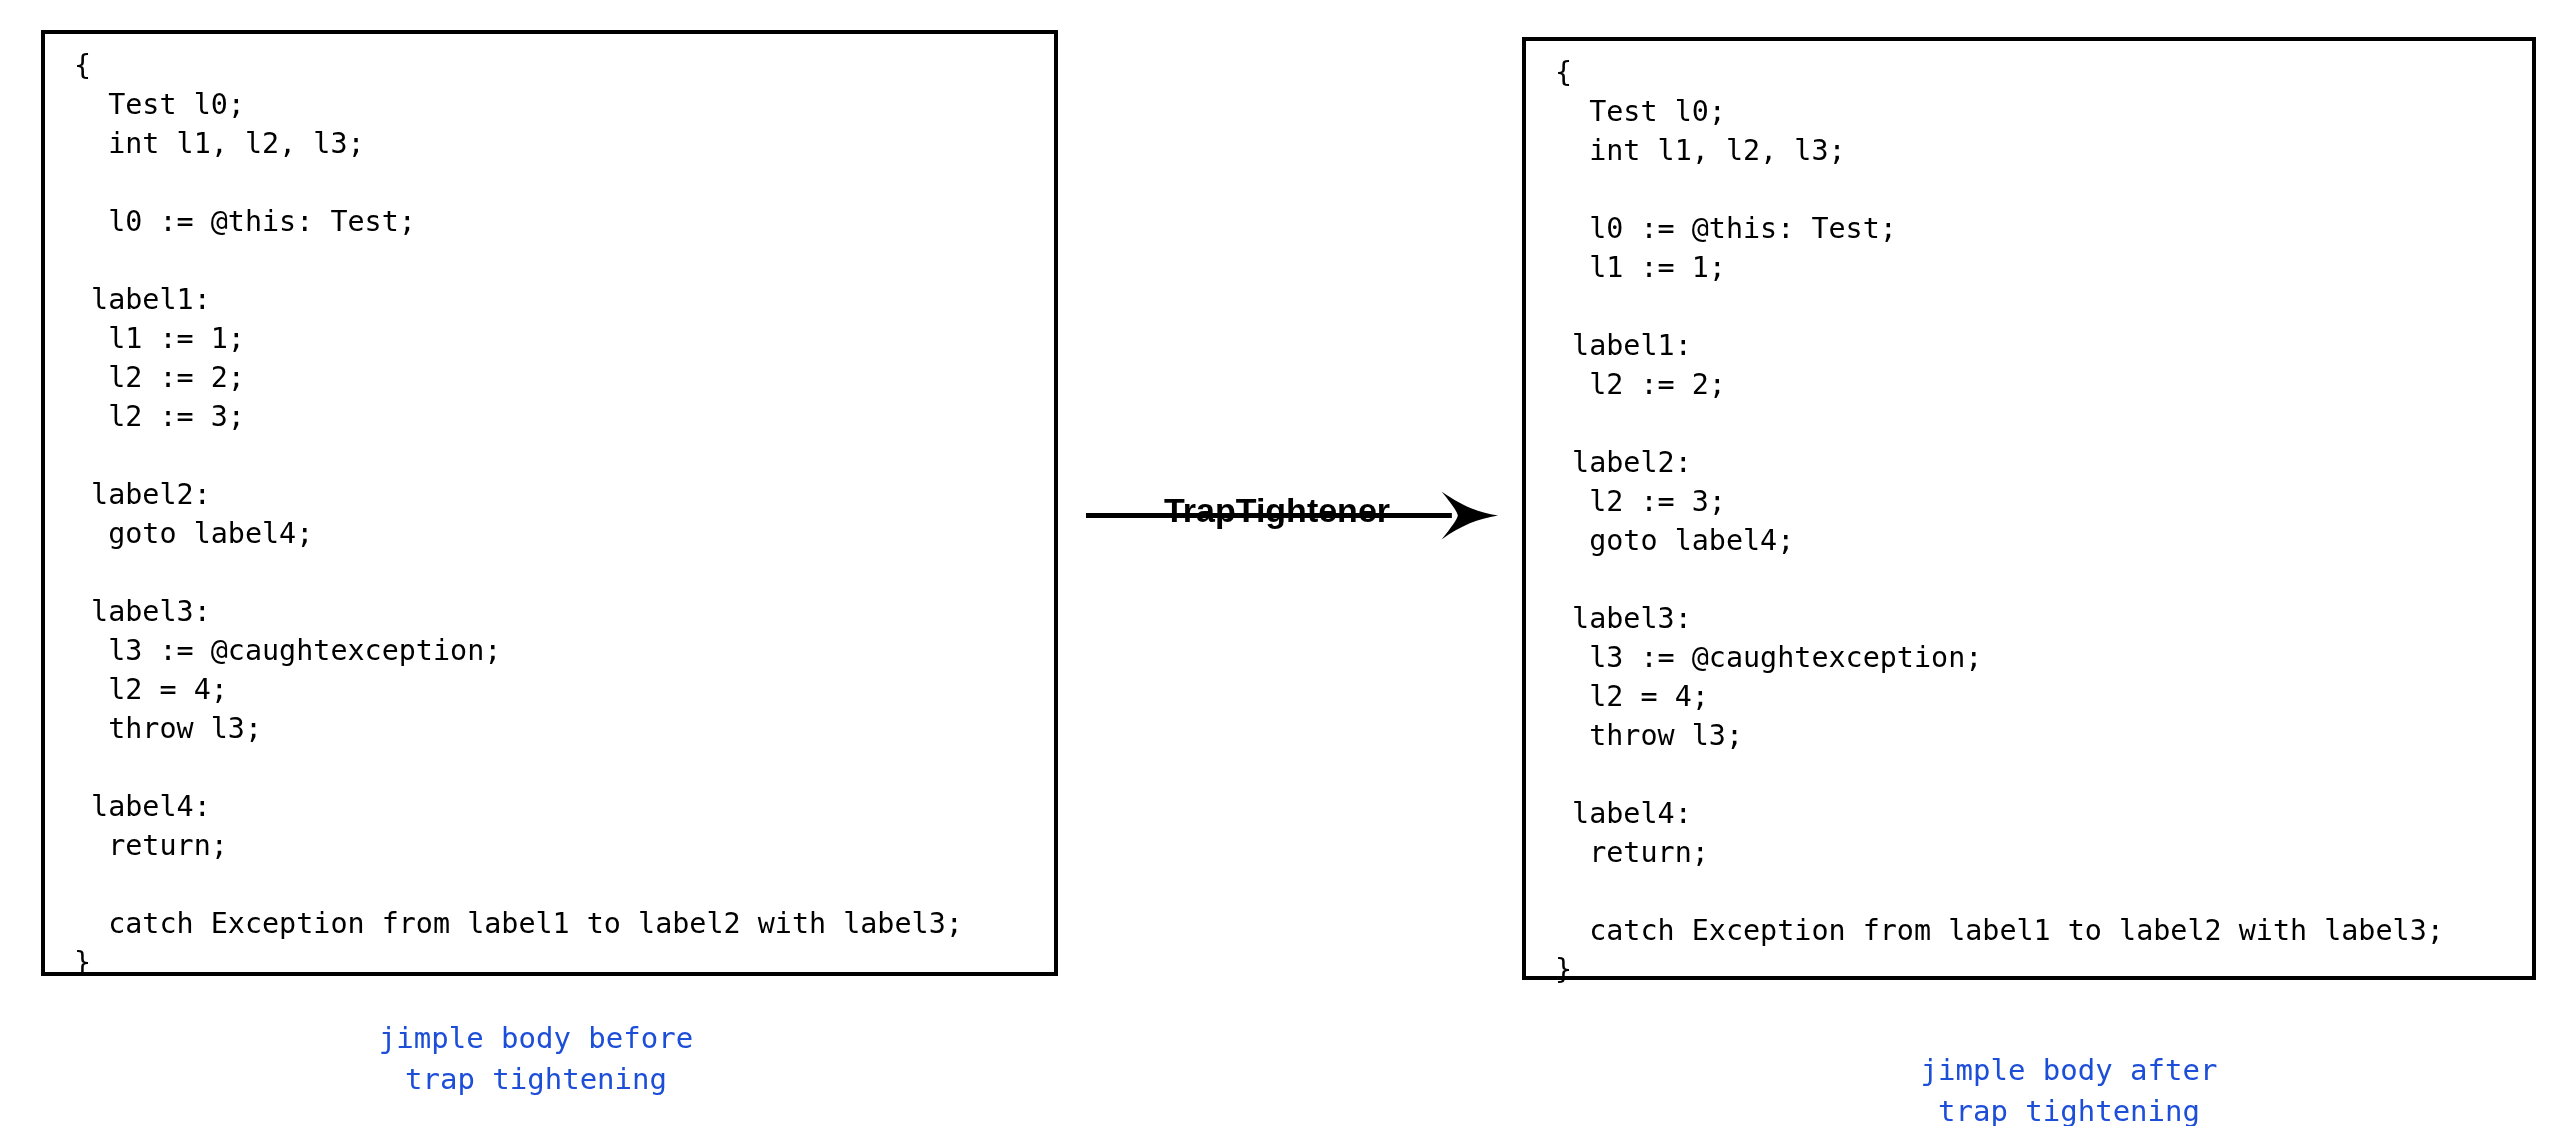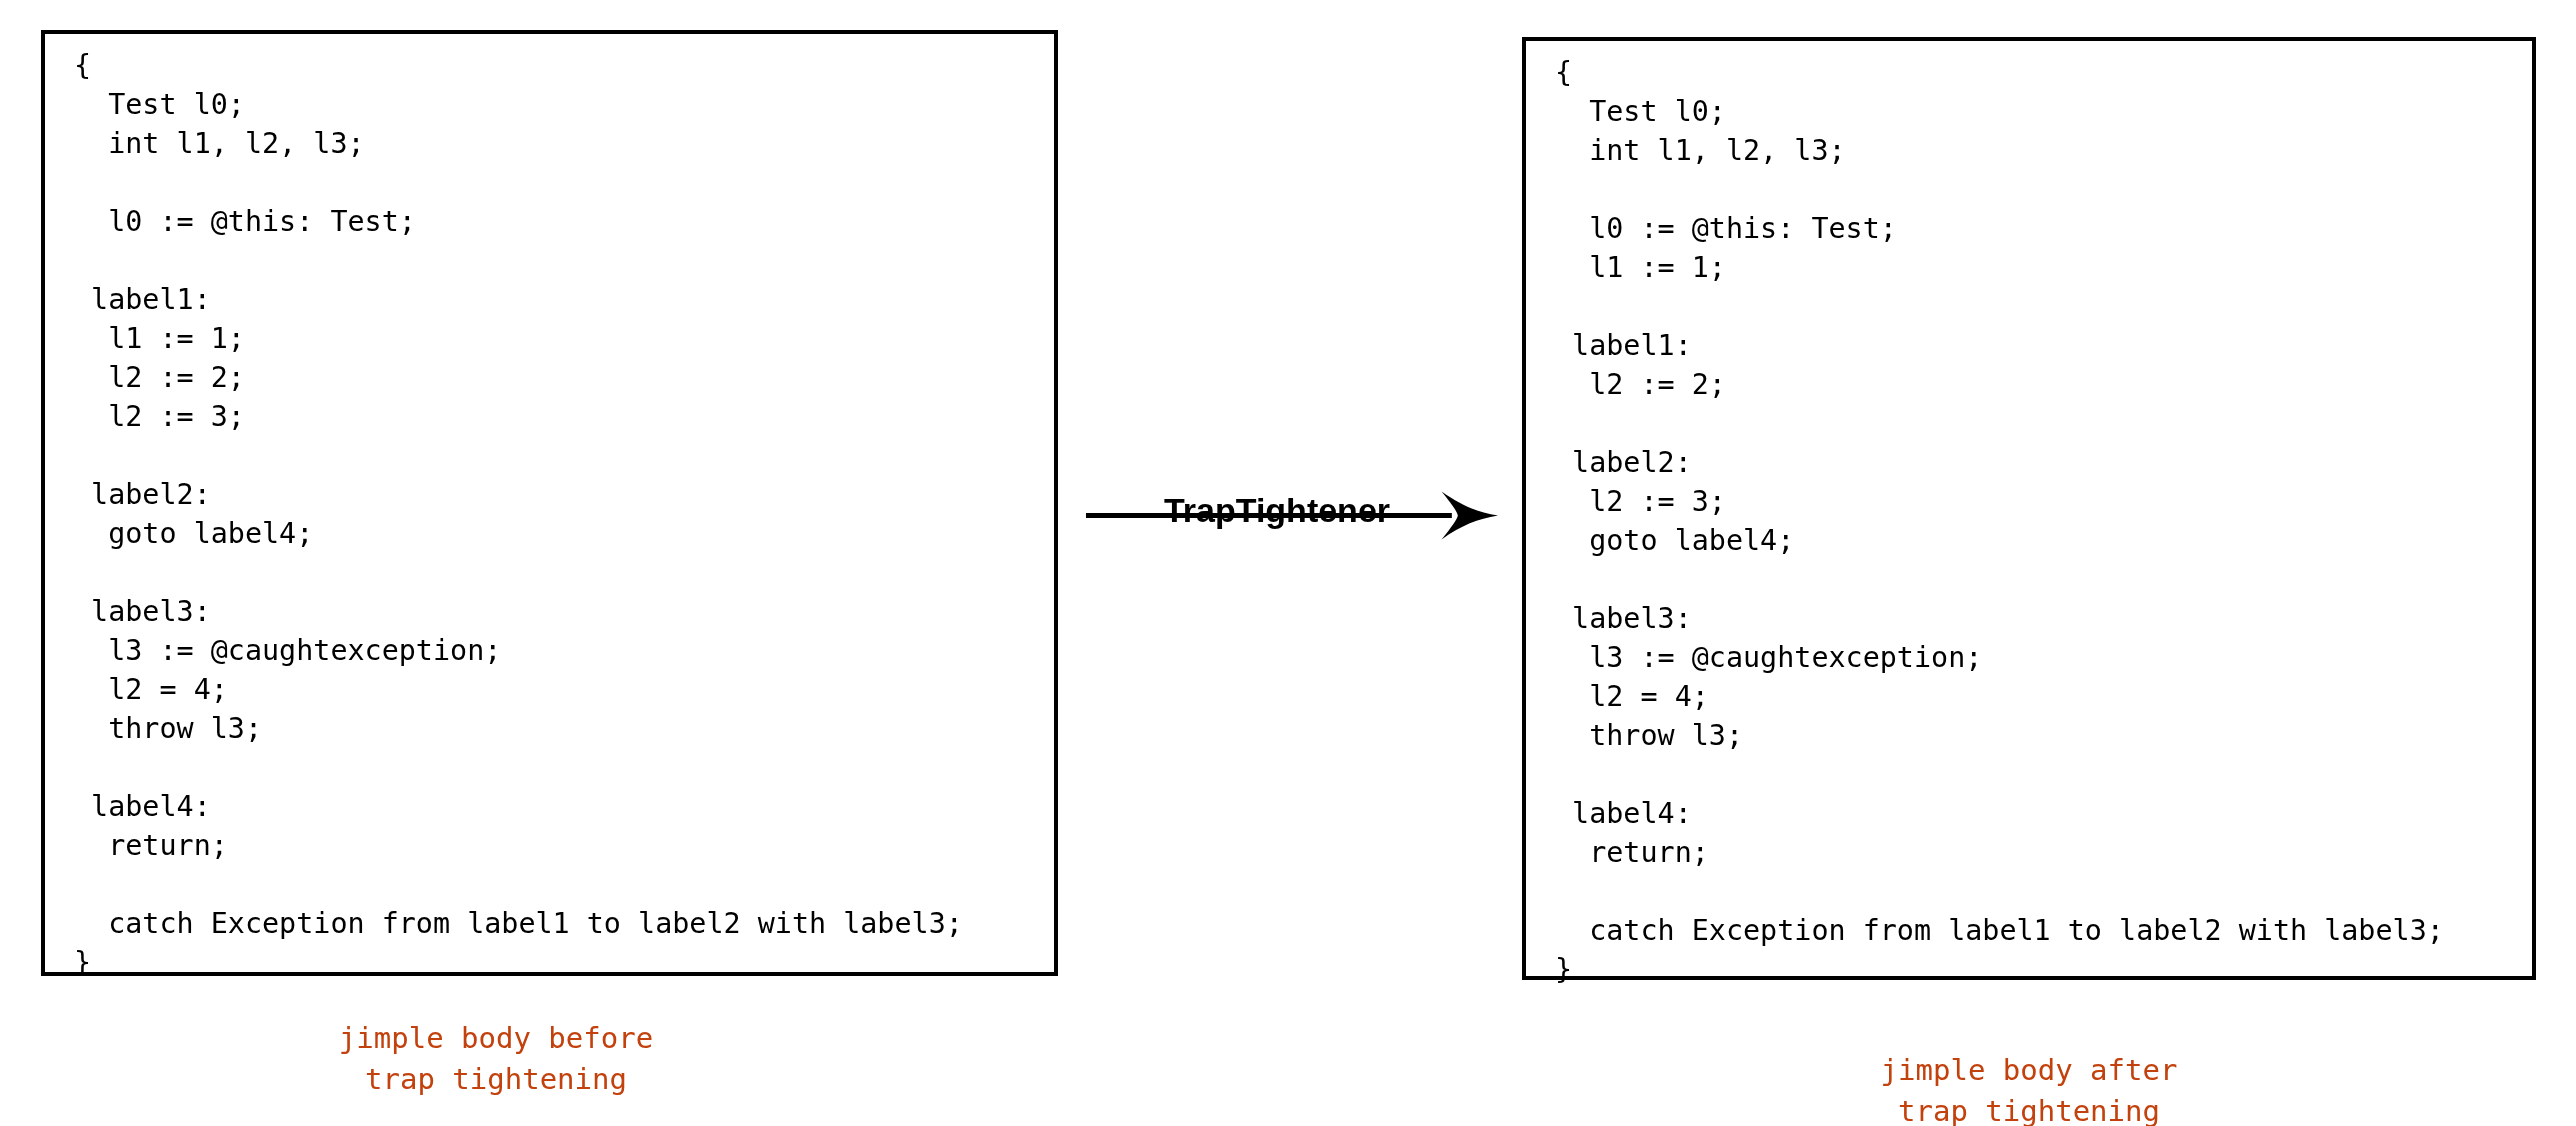--- a/index.html
+++ b/index.html
@@ -61,22 +61,23 @@
     top: 489px;
     width: 422px;
     height: 53px;
   }
   .caption {
     position: absolute;
     text-align: center;
     font-family: "DejaVu Sans Mono", monospace;
     font-size: 29px;
     line-height: 41px;
-    color: #c2410c;
+    color: #1d4ed8;
     white-space: pre-line;
+    padding-left: 40px;
   }
   .caption--before {
     left: 0px;
     top: 1018px;
     width: 992px;
   }
   .caption--after {
     left: 1522px;
     top: 1050px;
     width: 1014px;

